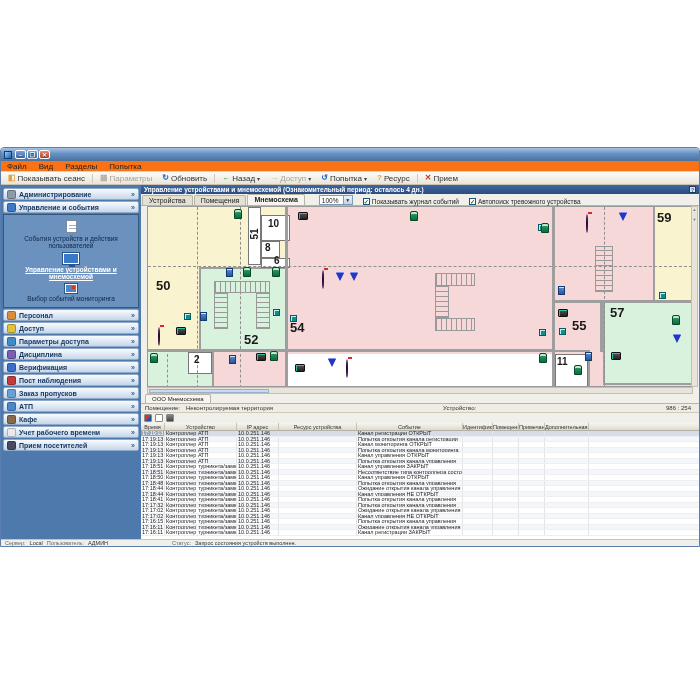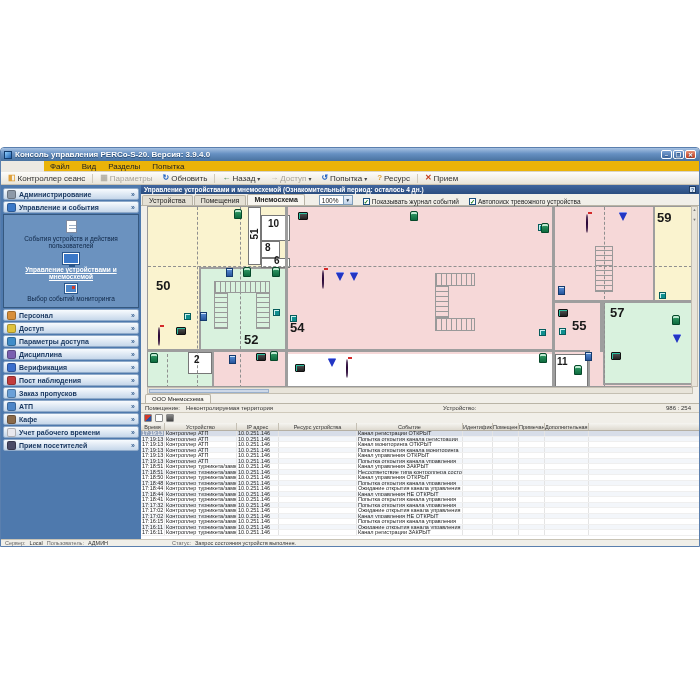--- a/index.html
+++ b/index.html
@@ -8,21 +8,21 @@
 
   
   .titlebar { position:absolute; left:0; top:0; right:0; height:13px; background:linear-gradient(to bottom,#a7c2e2,#6690c2 45%,#49729f); color:#fff; font-size:8px; font-weight:bold; display:flex; align-items:center; padding:0 3px; text-shadow:0 1px 1px #23446b; }
   .app-icon { width:8px; height:8px; background:linear-gradient(135deg,#8fd0ff,#1f5fae); border:1px solid #123c6e; margin-right:3px; flex:none; }
   .titlebar .t-text { flex:1; white-space:nowrap; overflow:hidden; }
   .winbtns { display:flex; gap:1px; }
   .winbtn { width:11px; height:9px; font-size:6px; line-height:8px; text-align:center; color:#fff; border:1px solid #fff; border-radius:2px; background:linear-gradient(to bottom,#7ba2d4,#3c67a0); }
   .winbtn.close { background:linear-gradient(to bottom,#e48f76,#c33c1c); }
 
   
-  .menubar { position:absolute; top:13px; left:0; right:0; height:11px; background:#eab308; border-bottom:1px solid #d9d4c8; display:flex; align-items:center; font-size:8px; color:#222;margin-left:43px; }
+  .menubar { position:absolute; top:13px; left:0; right:0; height:11px; background:#f97316; border-bottom:1px solid #d9d4c8; display:flex; align-items:center; font-size:8px; color:#222; }
   .menu-item { padding:0 6px; }
   .toolbar { position:absolute; top:24px; left:0; right:0; height:13px; background:linear-gradient(to bottom,#fdfcfa,#e9e5da); border-bottom:1px solid #c9c2b2; display:flex; align-items:center; font-size:8px; color:#333; padding-left:2px; }
   .tbtn { display:flex; align-items:center; gap:2px; padding:0 5px; height:12px; white-space:nowrap; }
   .tbtn .tico { font-size:8px; line-height:8px; font-weight:bold; }
   .tbtn.disabled { color:#a8a49a; }
   .tbtn.disabled .tico { color:#b5b1a6 !important; }
   .tsep { width:1px; height:9px; background:#cfc9bb; margin:0 2px; }
   .darr { font-size:6px; color:#444; }
 
   
@@ -109,38 +109,37 @@
   .statusbar .lab { color:#666; }
   .statusbar .val { text-decoration:underline; }
   .statusbar .st { margin-left:60px; }
 </style>
 </head>
 <body>
 
 <div class="app">
   <div class="titlebar">
     <span class="app-icon"></span>
-    <span class="t-text">Консоль управления PERCo-S-20. Версия: 3.9.4.0</span>
     <span class="winbtns">
       <span class="winbtn">–</span>
       <span class="winbtn">❐</span>
       <span class="winbtn close">✕</span>
     </span>
   </div>
 
   <div class="menubar" id="menubar">
       <span class="menu-item">Файл</span>
       <span class="menu-item">Вид</span>
       <span class="menu-item">Разделы</span>
       <span class="menu-item">Попытка</span>
     </div>
   <div class="toolbar" id="toolbar">
       <span class="tbtn">
         <span class="tico" style="color: rgb(224, 162, 60);">◧</span>
-        <span>Контроллер сеанс</span>
+        <span>Показывать сеанс</span>
       </span>
       <span class="tsep"></span>
       <span class="tbtn disabled">
         <span class="tico" style="color: rgb(154, 160, 168);">▦</span>
         <span>Параметры</span>
       </span>
       <span class="tbtn">
         <span class="tico" style="color: rgb(36, 100, 196);">↻</span>
         <span>Обновить</span>
       </span>

